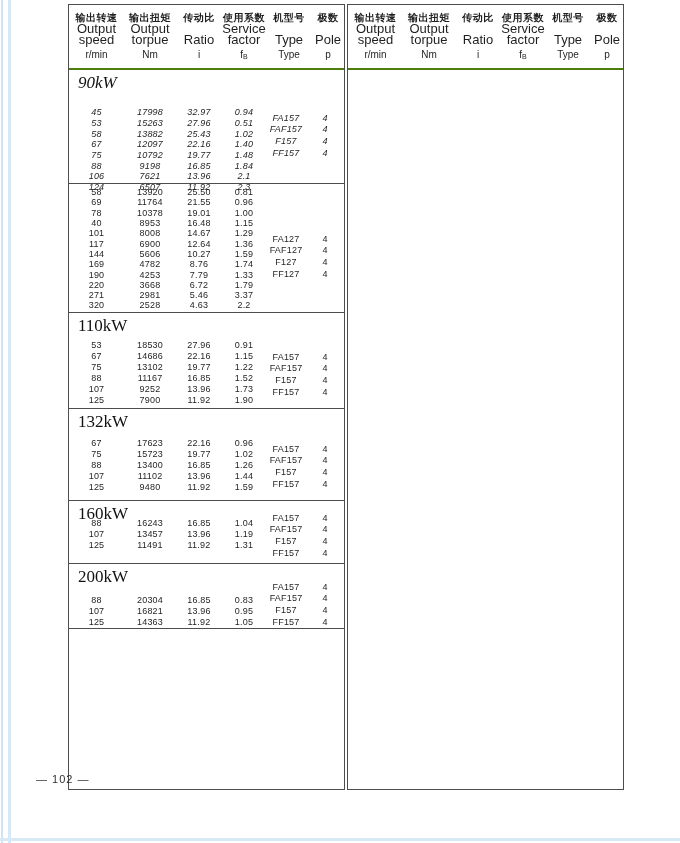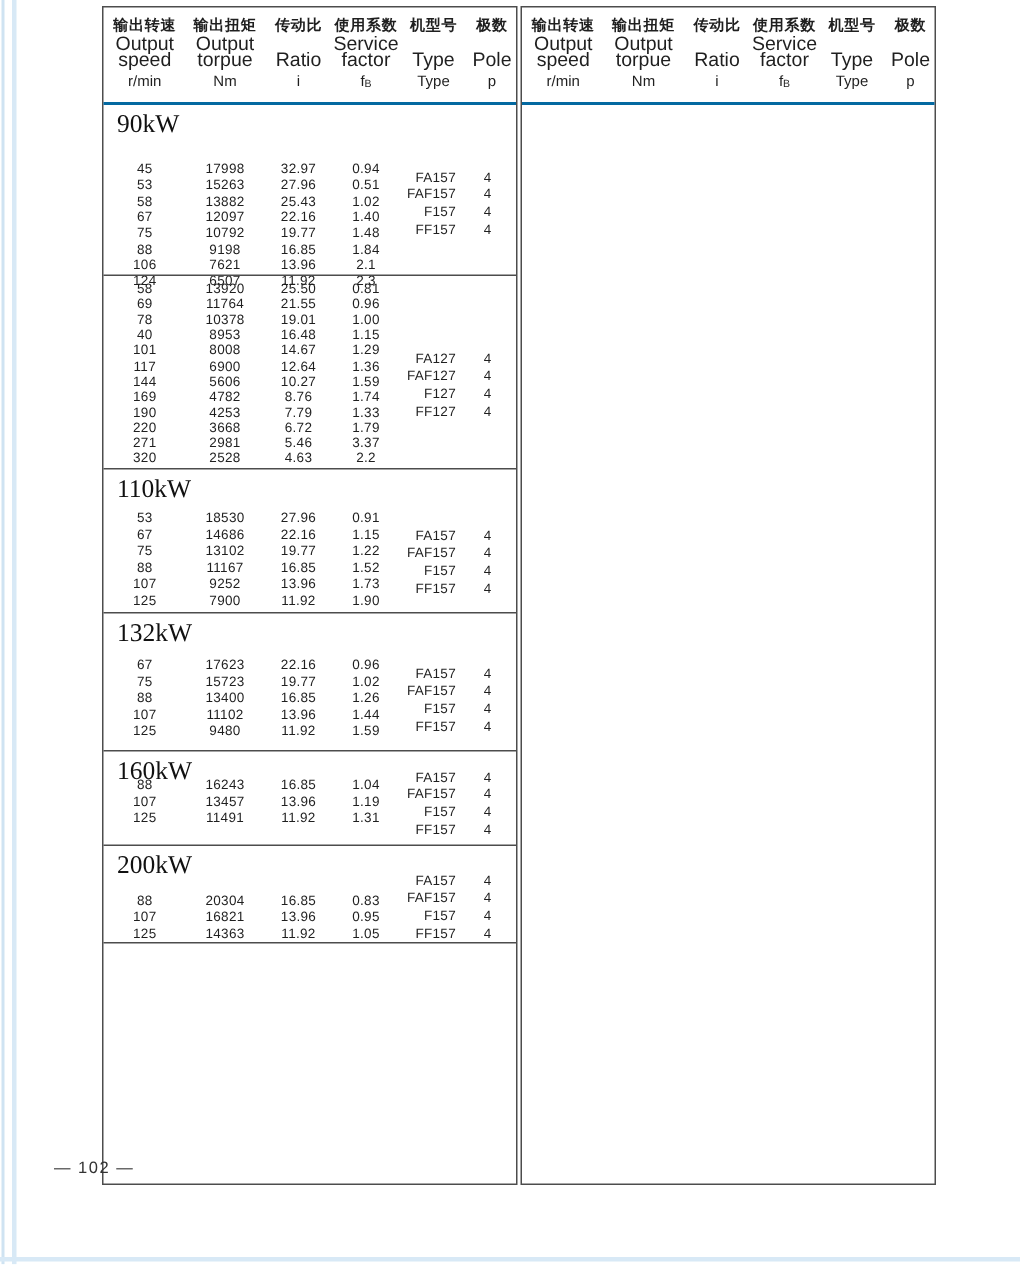--- a/index.html
+++ b/index.html
@@ -14,33 +14,33 @@
 
   .gtable {
     position:absolute; top:4px; width:277px; height:786px;
     border:1px solid #4d4d4d; box-sizing:border-box; background:#fff;
   }
   .gtable.left  { left:68px; }
   .gtable.right { left:347px; }
 
   
   .thead {
-    height:65px; border-bottom:2px solid #0369a1; box-sizing:border-box;
+    height:65px; border-bottom:2px solid #4d7c0f; box-sizing:border-box;
     display:grid; grid-template-columns:55px 52px 46px 44px 46px 32px;
   }
   .hcol { display:flex; flex-direction:column; align-items:center; padding:6px 0 5px 0; box-sizing:border-box; }
   .hcn  { font-size:10px; font-weight:bold; line-height:13px; letter-spacing:.5px; white-space:nowrap; }
   .hen  { font-size:13px; line-height:10.5px; height:10.5px; white-space:nowrap; }
   .hunit{ font-size:10px; margin-top:auto; line-height:12px; white-space:nowrap; }
   .hunit .sub { font-size:7px; vertical-align:-1px; }
 
   
   .tbody { position:relative; }
   .section { position:relative; border-top:1px solid #4d4d4d; box-sizing:border-box; }
-  .sections > div.section:nth-of-type(1) { border-top:none; height:113px; }
+  .sections > div.section:nth-of-type(1) { border-top:none; height:113px;font-style:italic; }
   .sections > div.section:nth-of-type(2) { height:129px; }
   .sections > div.section:nth-of-type(3) { height:96px; }
   .sections > div.section:nth-of-type(4) { height:92px; }
   .sections > div.section:nth-of-type(5) { height:63px; }
   .sections > div.section:nth-of-type(6) { height:65px; }
   .filler { height:161px; border-top:1px solid #4d4d4d; box-sizing:border-box; }
 
   .slabel {
     position:absolute; left:9px; top:3px;
     font-family:"Liberation Serif", serif; font-size:17px; line-height:19px; color:#111;
@@ -59,21 +59,21 @@
   .cell { text-align:center; font-size:9px; letter-spacing:.2px; white-space:nowrap; }
 
   .types { position:absolute; left:197px; width:78px; }
   .sections > div.section:nth-of-type(1) .types { top:42px; }
   .sections > div.section:nth-of-type(2) .types { top:49px; }
   .sections > div.section:nth-of-type(3) .types { top:38px; }
   .sections > div.section:nth-of-type(4) .types { top:34px; }
   .sections > div.section:nth-of-type(5) .types { top:11px; }
   .sections > div.section:nth-of-type(6) .types { top:17px; }
   .tline { display:grid; grid-template-columns:40px 38px; height:11.6px; align-items:center; }
-  .tname { display:flex; justify-content:flex-end; padding-left:2px; width:36px; font-size:9px; letter-spacing:.2px; }
+  .tname { display:flex; justify-content:center; padding-left:2px; width:36px; font-size:9px; letter-spacing:.2px; }
   .tpole { text-align:center; font-size:9px; }
 
   .rbody { height:719px; box-sizing:border-box; }
 
   .page-number {
     position:absolute; left:36px; top:773px;
     font-size:11px; letter-spacing:1px; color:#333; white-space:nowrap;
   }
 </style>
 </head>

